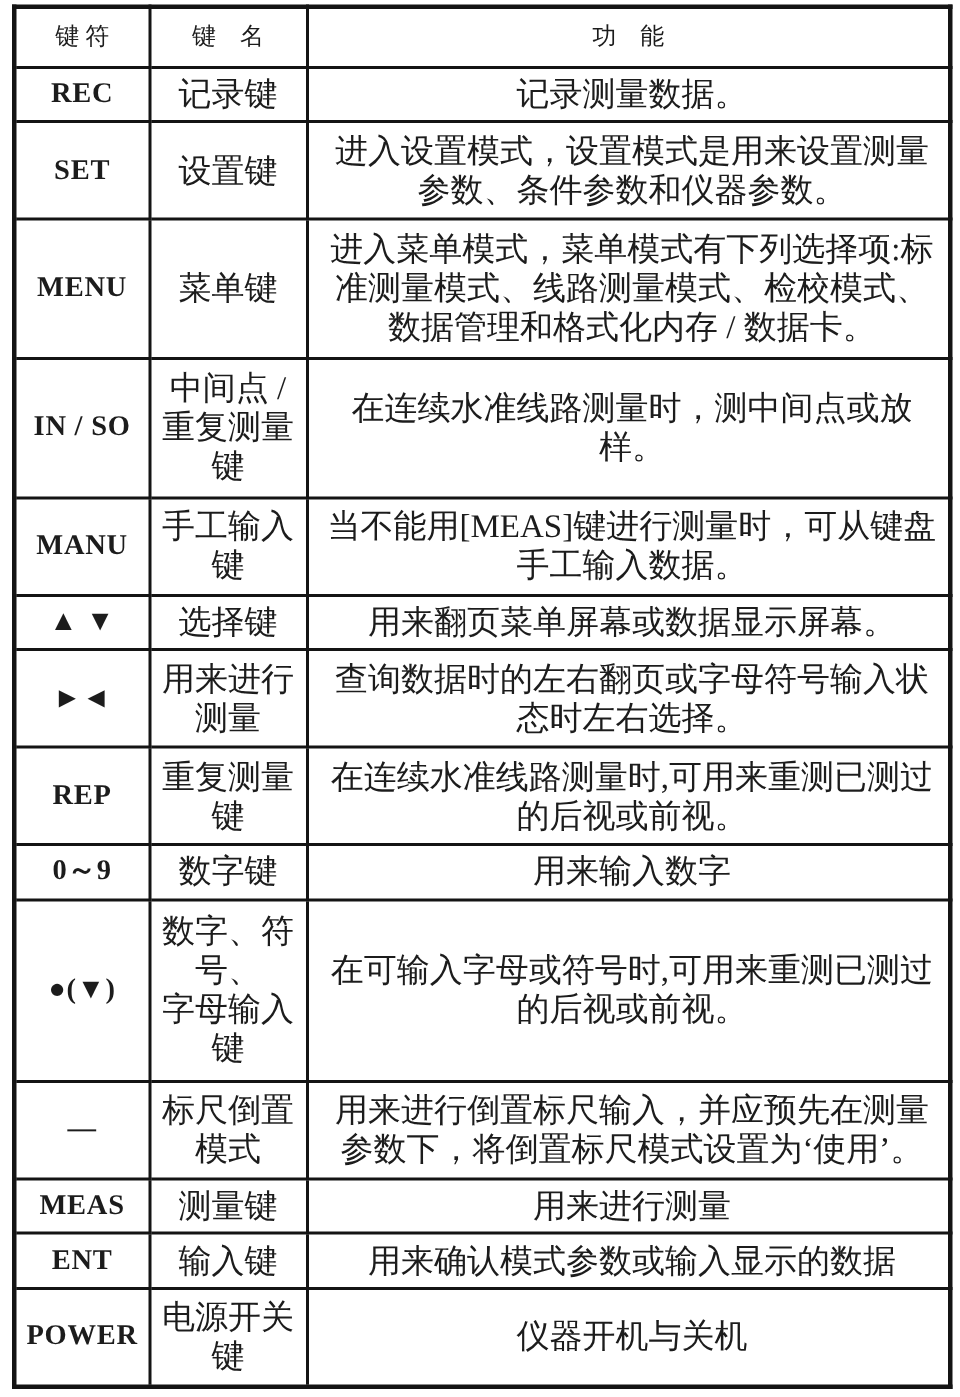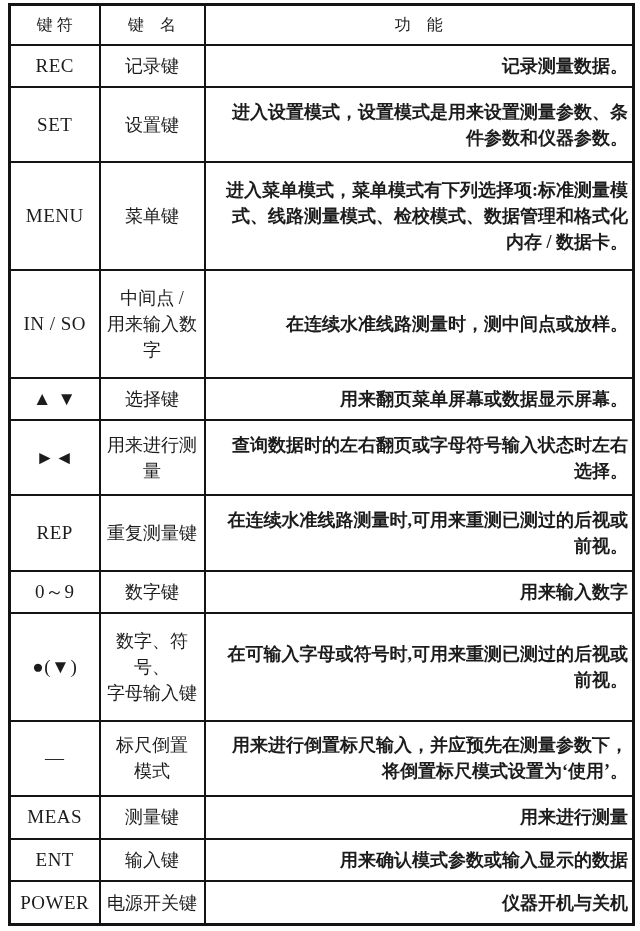--- a/index.html
+++ b/index.html
@@ -26,48 +26,48 @@
     width: 100%;
     height: 100%;
     border-collapse: collapse;
     table-layout: fixed;
     border: 3px solid #141414;
   }
   .key-table th,
   .key-table td {
     border: 2px solid #141414;
     padding: 3px 6px;
-    font-size: 18px;
+    font-size: 22px;
     line-height: 26px;
     font-weight: normal;
     vertical-align: middle;
   }
   .key-table th {
     font-size: 16px;
     height: 40px;
     text-align: center;
   }
   .col-symbol  { width: 90px; }
   .col-name    { width: 105px; }
   .col-func    { width: auto; }
   td.symbol-cell {
     text-align: center;
     font-size: 19px;
     letter-spacing: 0.5px;
     white-space: nowrap;
+    font-weight: bold;
   }
   td.name-cell {
     text-align: center;
     white-space: pre-line;
   }
   td.func-cell {
-    text-align: right;
+    text-align: center;
     padding-left: 9px;
     padding-right: 4px;
-    font-weight: bold;
   }
 </style>
 </head>
 <body>
 
 <div class="table-wrap">
   <table class="key-table">
     <colgroup>
       <col class="col-symbol">
       <col class="col-name">
@@ -93,22 +93,27 @@
           <td class="func-cell">进入设置模式，设置模式是用来设置测量参数、条件参数和仪器参数。</td>
         </tr>
         <tr>
           <td class="symbol-cell">MENU</td>
           <td class="name-cell">菜单键</td>
           <td class="func-cell">进入菜单模式，菜单模式有下列选择项:标准测量模式、线路测量模式、检校模式、数据管理和格式化内存 / 数据卡。</td>
         </tr>
         <tr>
           <td class="symbol-cell">IN / SO</td>
           <td class="name-cell">中间点 /
-用来输入数字</td>
+重复测量键</td>
           <td class="func-cell">在连续水准线路测量时，测中间点或放样。</td>
+        </tr>
+        <tr>
+          <td class="symbol-cell">MANU</td>
+          <td class="name-cell">手工输入键</td>
+          <td class="func-cell">当不能用[MEAS]键进行测量时，可从键盘手工输入数据。</td>
         </tr>
         <tr>
           <td class="symbol-cell">▲ ▼</td>
           <td class="name-cell">选择键</td>
           <td class="func-cell">用来翻页菜单屏幕或数据显示屏幕。</td>
         </tr>
         <tr>
           <td class="symbol-cell">►◄</td>
           <td class="name-cell">用来进行测量</td>
           <td class="func-cell">查询数据时的左右翻页或字母符号输入状态时左右选择。</td>

